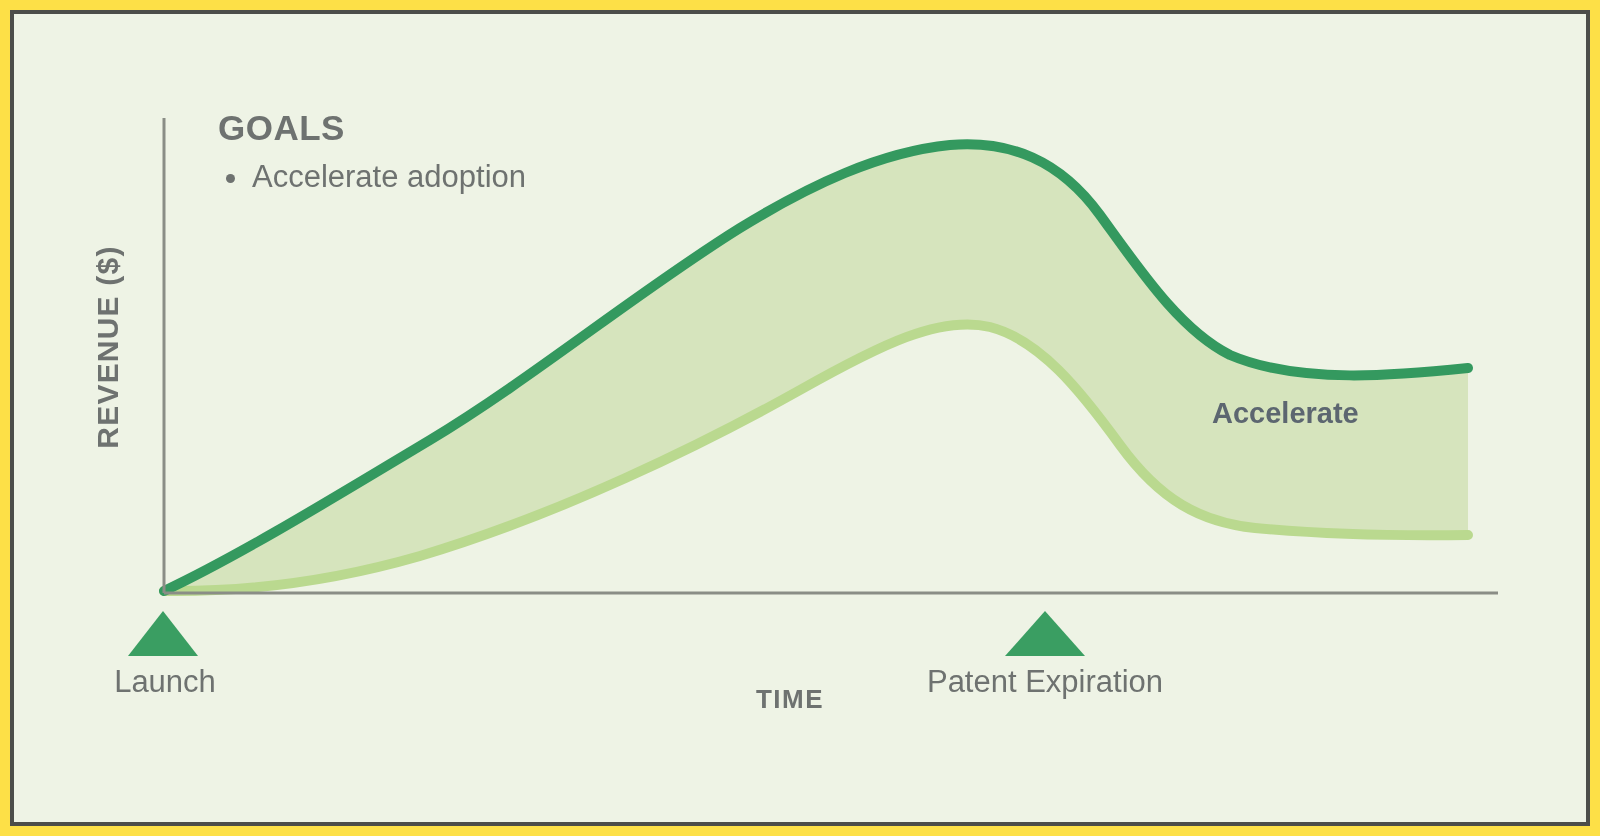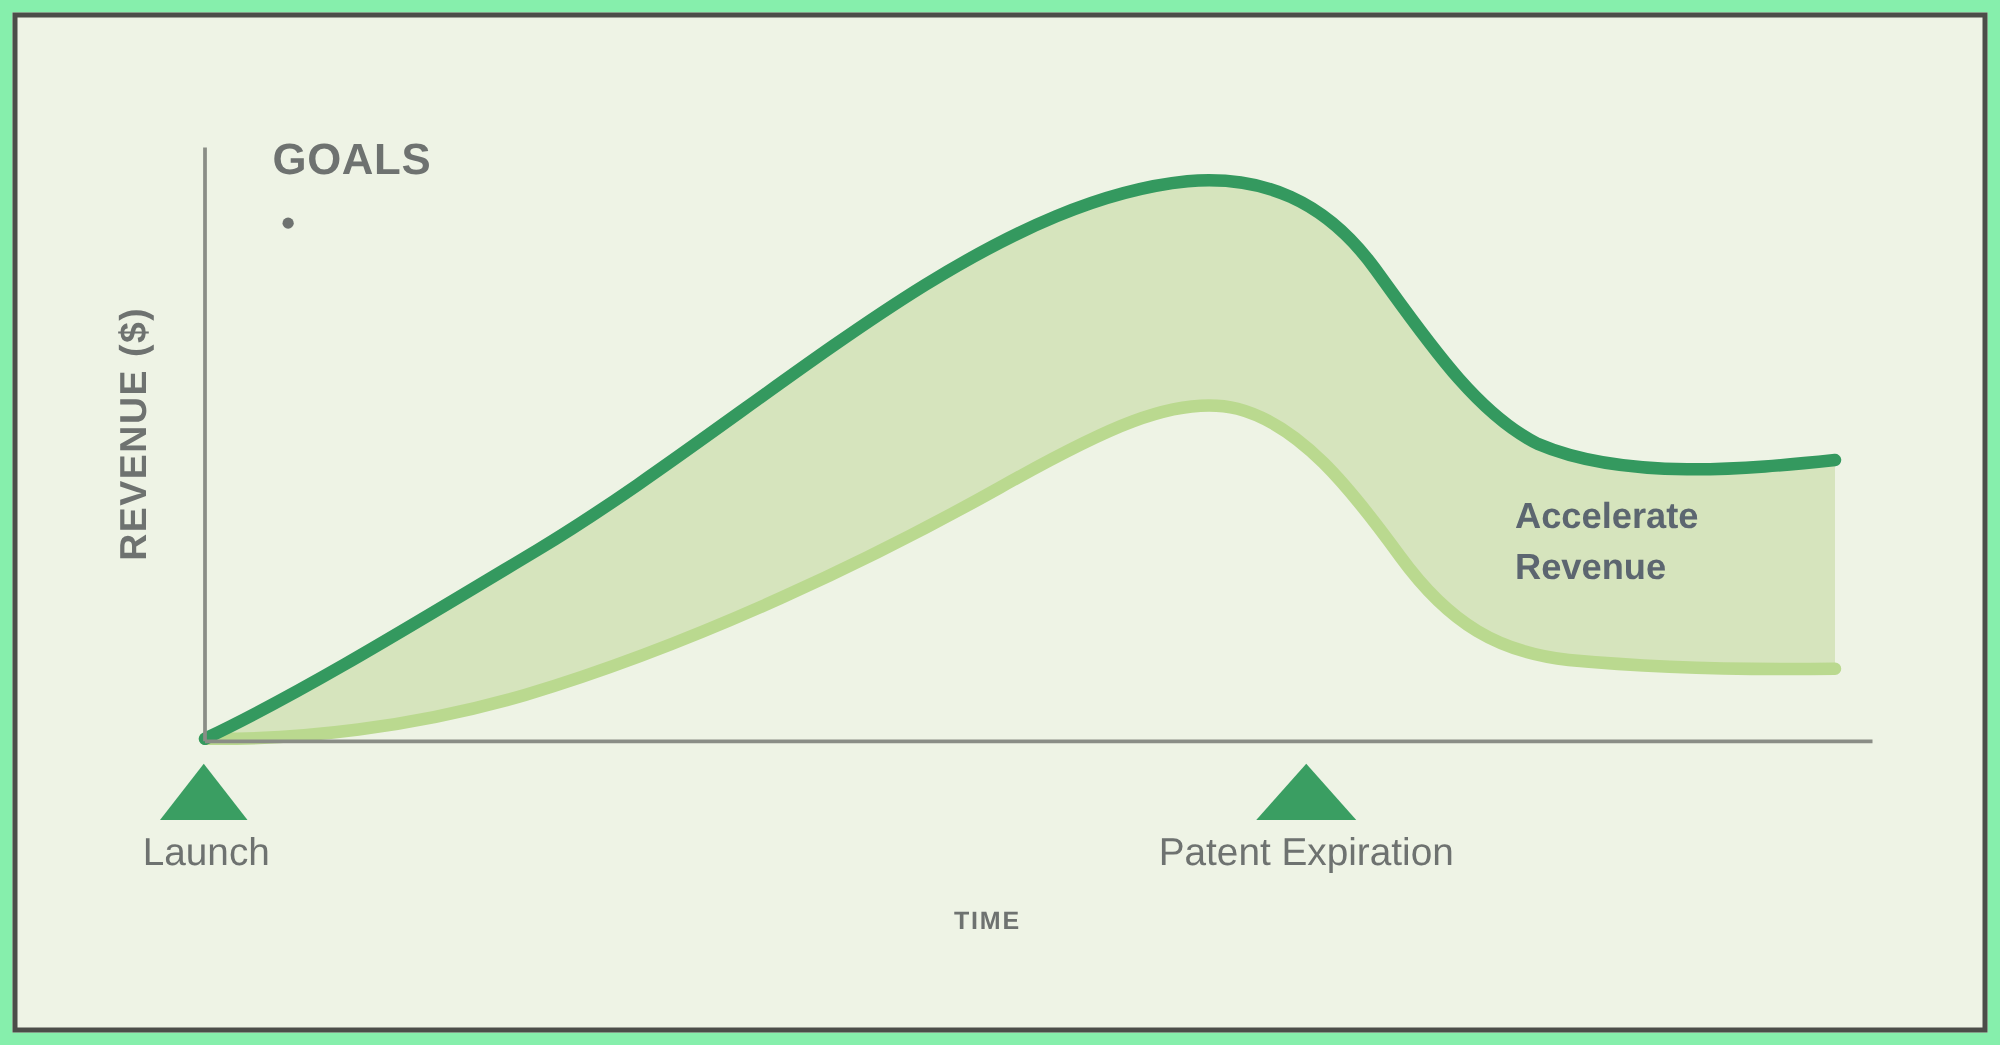--- a/index.html
+++ b/index.html
@@ -8,21 +8,21 @@
     padding: 0;
     background: #ffffff;
   }
   body {
     font-family: "Liberation Sans", sans-serif;
   }
   #stage {
     position: relative;
     width: 1600px;
     height: 836px;
-    background: #86efac;
+    background: #fde047;
     overflow: hidden;
   }
   #frame {
     position: absolute;
     left: 10px;
     top: 10px;
     width: 1580px;
     height: 816px;
     box-sizing: border-box;
     border: 4px solid #4c4d49;
@@ -83,24 +83,24 @@
     transform-origin: center center;
     font-size: 30px;
     font-weight: bold;
     letter-spacing: 1.2px;
     color: #6e7270;
   }
 
   #x-axis-label {
     position: absolute;
     left: 660px;
-    top: 726px;
+    top: 684px;
     width: 260px;
     text-align: center;
-    font-size: 20px;
+    font-size: 26px;
     font-weight: bold;
     letter-spacing: 1.5px;
     color: #6e7270;
   }
 
   #launch-label {
     position: absolute;
     left: 20px;
     top: 664px;
     width: 290px;
@@ -177,28 +177,28 @@
     <polygon points="163,611 198,656 128,656" fill="#3a9e62"></polygon>
 
     <polygon points="1045,611 1085,656 1005,656" fill="#3a9e62"></polygon>
   </svg>
 
   <div id="goals-block">
     <div id="goals-title">GOALS</div>
     <ul id="goals-list">
       <li>
         <span class="bullet"></span>
+        <span>Accelerate adoption</span>
       </li>
     </ul>
   </div>
 
   <div id="y-axis-label">REVENUE ($)</div>
   <div id="x-axis-label">TIME</div>
 
   <div id="launch-label">Launch</div>
   <div id="patent-label">Patent Expiration</div>
 
   <div id="increased-revenue">
     <div>Accelerate</div>
-    <div>Revenue</div>
   </div>
 
 </div>
 
 </body></html>

